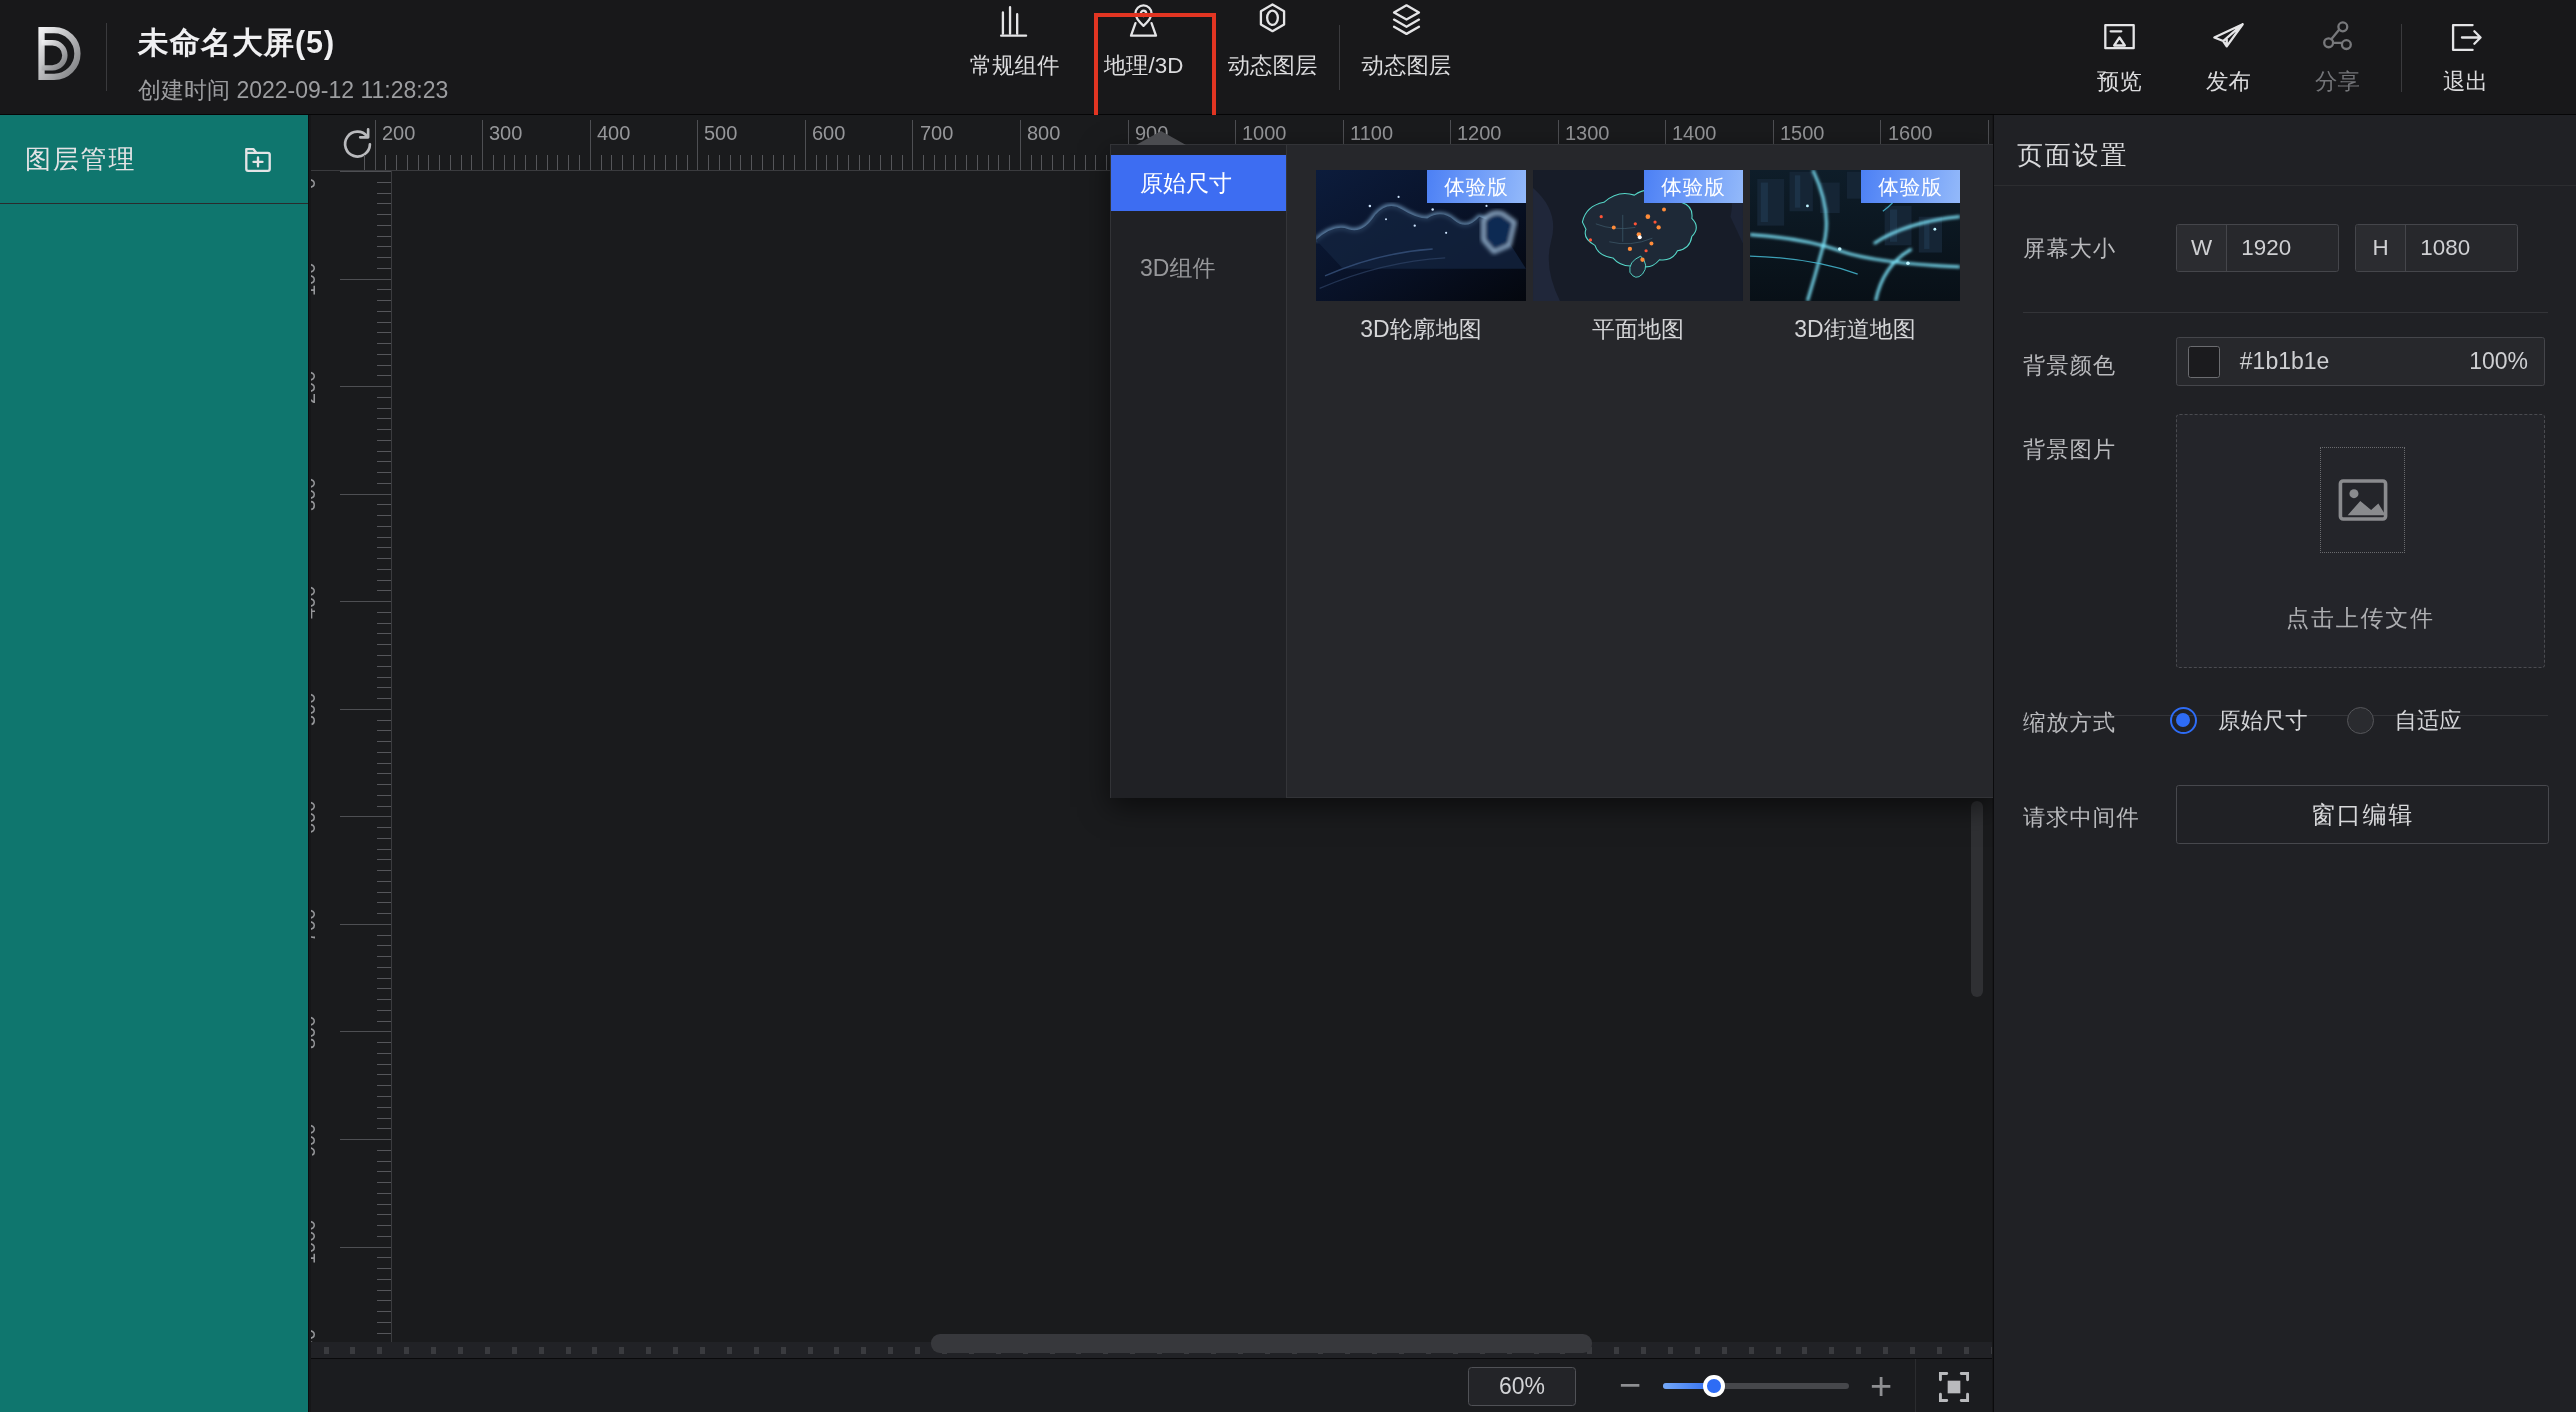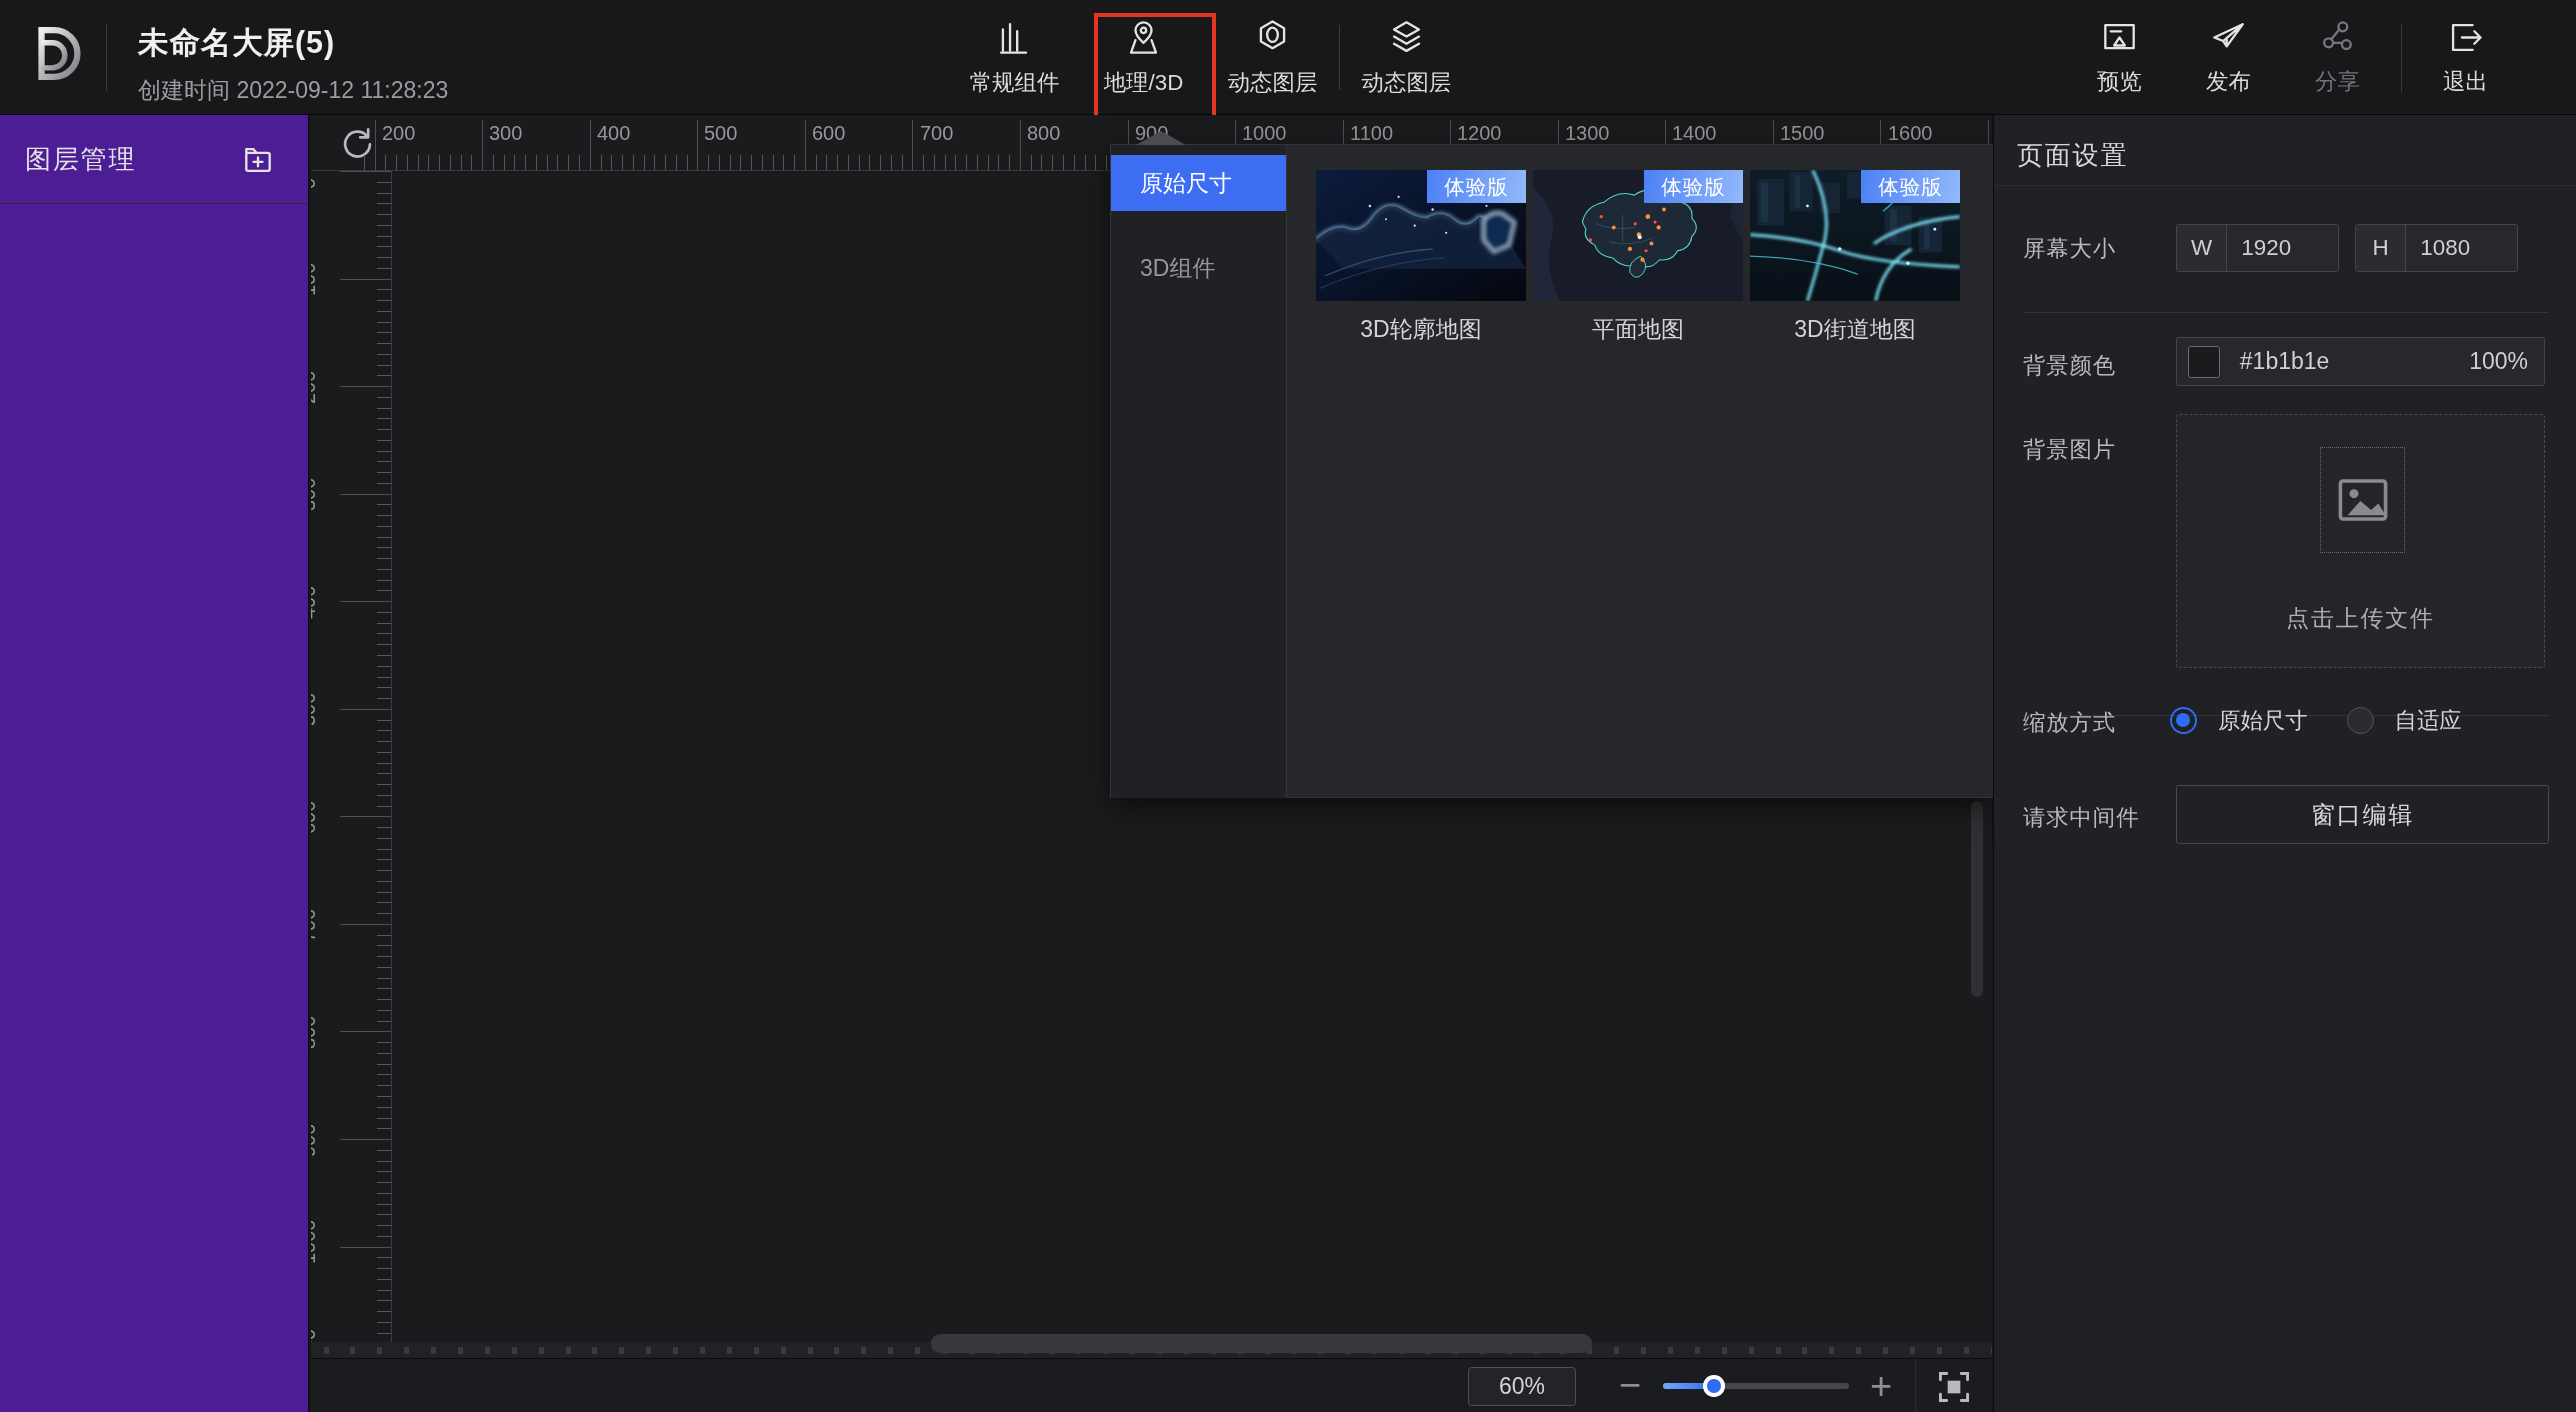--- a/index.html
+++ b/index.html
@@ -6,37 +6,37 @@
   html,body { width:2576px; height:1413px; overflow:hidden; }
   body { font-family:"Liberation Sans","DejaVu Sans",sans-serif; background:#161618; color:#d8d9db; position:relative; }
 
   
   .header { position:absolute; left:0; top:0; width:2576px; height:115px; background:#18181a; border-bottom:1.8px solid #060607; }
   .logo { position:absolute; left:20px; top:23px; width:70px; height:70px; }
   .logo-divider { position:absolute; left:106px; top:23px; width:0.9px; height:68px; background:#3a3a3d; }
   .doc-title { position:absolute; left:138px; top:23px; font-size:30.5px; font-weight:bold; color:#f0f0f2; letter-spacing:0.9px; }
   .doc-subtitle { position:absolute; left:138px; top:75px; font-size:23px; color:#9c9da0; }
 
-  .toolbar { position:absolute; left:948px; top:0; height:115px; display:flex; align-items:center; }
+  .toolbar { position:absolute; left:948px; top:0; height:115px; display:flex; align-items:flex-start; }
   .tool-item { width:133px; display:flex; flex-direction:column; align-items:center; justify-content:center; gap:9px; cursor:pointer; }
   .tool-item.narrow { width:125px; }
   .tool-item .ticon { width:41px; height:41px; }
   .tool-item .tlabel { font-size:22.4px; color:#dcdcde; white-space:nowrap; }
   .tool-divider { width:0.9px; height:65px; background:#3a3a3d; align-self:center; }
   .active-tool-highlight { position:absolute; left:1094px; top:12.5px; width:122px; height:106px; border:4.5px solid #e23522; pointer-events:none; }
 
   .actions { position:absolute; left:2065px; top:0; height:115px; display:flex; align-items:stretch; }
   .action-item { width:109px; display:flex; flex-direction:column; align-items:center; justify-content:center; gap:9px; cursor:pointer; }
   .action-item .ticon { width:39px; height:39px; }
   .action-item .tlabel { font-size:22.4px; color:#dcdcde; }
   .action-item.dim .tlabel { color:#737478; }
   .action-divider { width:0.9px; height:68px; background:#3a3a3d; align-self:center; margin:0 9px; }
 
   
-  .sidebar { position:absolute; left:0; top:115px; width:309px; height:1298px; background:#4c1d95; border-right:1.8px solid #0c0c0e; }
+  .sidebar { position:absolute; left:0; top:115px; width:309px; height:1298px; background:#0f766e; border-right:1.8px solid #0c0c0e; }
   .sidebar-header { position:relative; height:88px; }
   .sidebar-title { position:absolute; left:25px; top:27px; font-size:26px; color:#e3e3e5; letter-spacing:1.8px; }
   .folder-add { position:absolute; right:32px; top:27px; width:36px; height:36px; cursor:pointer; }
   .sidebar-sep { position:absolute; left:0; top:88px; width:100%; height:0.9px; background:#2a2b2d; }
 
   
   .canvas { position:absolute; left:311px; top:115px; width:1681px; height:1298px; background:#1a1b1d; }
   .hruler { position:absolute; left:0; top:1.8px; width:1681px; height:54px; border-bottom:0.9px solid #3a3b3e; overflow:hidden; }
   .hruler .major { position:absolute; top:3.6px; width:0.9px; height:50px; background:#4e4f53; }
   .hruler .minor { position:absolute; top:38px; width:0.9px; height:16px; background:#55565a; }

